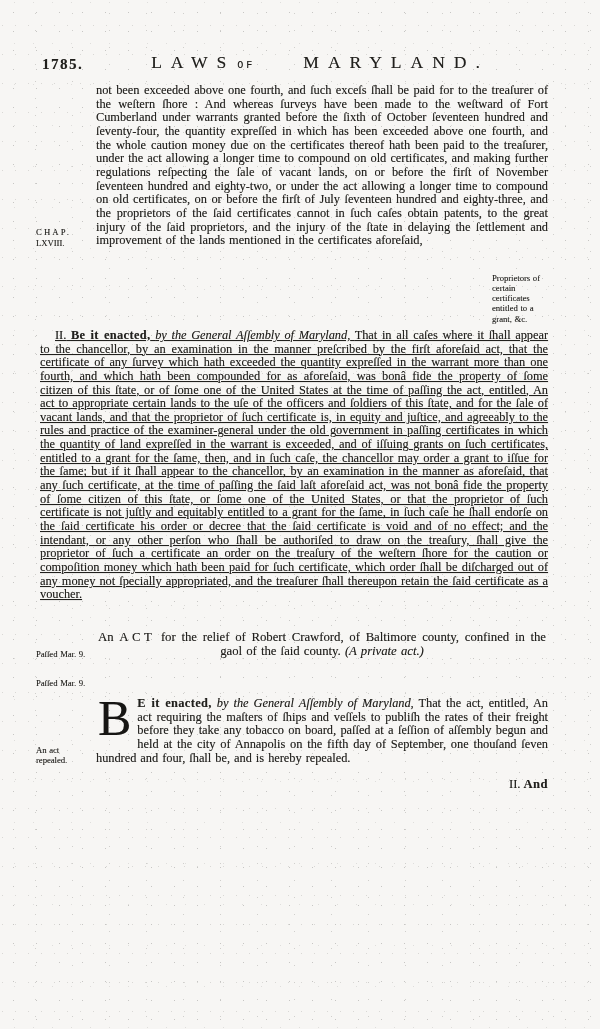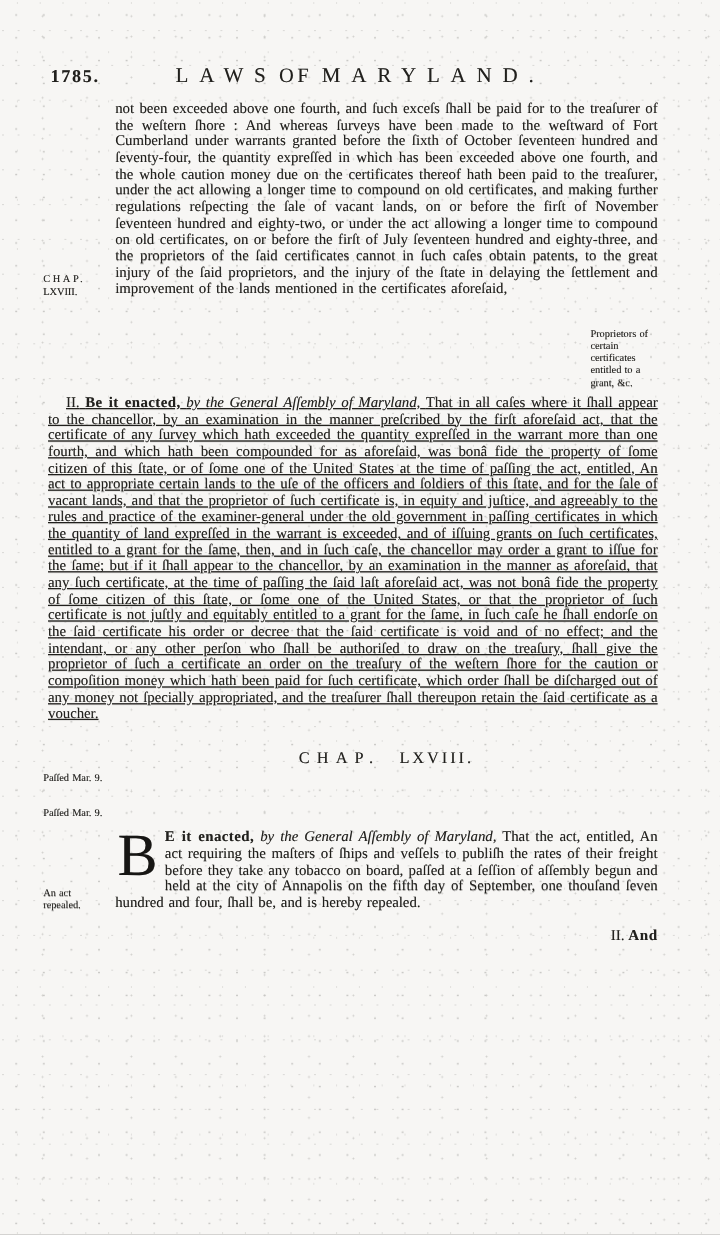--- a/index.html
+++ b/index.html
@@ -28,22 +28,22 @@
     opacity:.75;
     pointer-events:none;
   }
 
   .header { position:absolute; top:52px; left:0; width:100%; }
   .year {
     position:absolute; left:42px; top:4px;
     font-size:15px; font-weight:bold; letter-spacing:1.5px;
   }
   .main-title { text-align:center; font-size:17.5px; white-space:nowrap; }
-  .main-title .big { letter-spacing:9px; }
-  .main-title .of  { font-size:17px; letter-spacing:3px; margin:0 8px 0 2px; }
+  .main-title .big { letter-spacing:9px;margin-left:40px; }
+  .main-title .of  { font-size:10px; letter-spacing:3px; margin:0 8px 0 2px;font-family:Liberation Mono, monospace; }
 
   .content { position:absolute; top:84px; left:36px; width:512px; }
 
   .row { display:flex; align-items:flex-end; }
   .mnote {
     flex:0 0 56px; width:56px;
     font-size:8.6px; line-height:10.2px;
     padding-top:1px;
     word-spacing:0.5px;
   }
@@ -129,29 +129,32 @@
           <span>II.</span>
           <span class="blackletter">Be it enacted,</span>
           <span class="it">by the General Aſſembly of Maryland,</span>
           <span>That in all caſes where it ſhall appear to the chancellor, by an examination in the manner preſcribed by the firſt aforeſaid act, that the certificate of any ſurvey which hath exceeded the quantity expreſſed in the warrant more than one fourth, and which hath been compounded for as aforeſaid, was bonâ fide the property of ſome citizen of this ſtate, or of ſome one of the United States at the time of paſſing the act, entitled, An act to appropriate certain lands to the uſe of the officers and ſoldiers of this ſtate, and for the ſale of vacant lands, and that the proprietor of ſuch certificate is, in equity and juſtice, and agreeably to the rules and practice of the examiner-general under the old government in paſſing certificates in which the quantity of land expreſſed in the warrant is exceeded, and of iſſuing grants on ſuch certificates, entitled to a grant for the ſame, then, and in ſuch caſe, the chancellor may order a grant to iſſue for the ſame; but if it ſhall appear to the chancellor, by an examination in the manner as aforeſaid, that any ſuch certificate, at the time of paſſing the ſaid laſt aforeſaid act, was not bonâ fide the property of ſome citizen of this ſtate, or ſome one of the United States, or that the proprietor of ſuch certificate is not juſtly and equitably entitled to a grant for the ſame, in ſuch caſe he ſhall endorſe on the ſaid certificate his order or decree that the ſaid certificate is void and of no effect; and the intendant, or any other perſon who ſhall be authoriſed to draw on the treaſury, ſhall give the proprietor of ſuch a certificate an order on the treaſury of the weſtern ſhore for the caution or compoſition money which hath been paid for ſuch certificate, which order ſhall be diſcharged out of any money not ſpecially appropriated, and the treaſurer ſhall thereupon retain the ſaid certificate as a voucher.</span>
         </p>
       </div>
     </div>
 
     <div class="row mt-chap68">
       <aside class="mnote"></aside>
-      <div class="bodycol">
-        <p class="chap-heading">
-          <span class="chapword">CHAP.</span><span class="chapnum">LXVIII.</span>
-        </p>
-      </div>
     </div>
 
     <div class="row mt-act68">
       <aside class="mnote">Paſſed Mar. 9.</aside>
+      <div class="bodycol">
+        <p class="act-title act-68">
+          <span>An</span>
+          <span class="actword">ACT</span>
+          <span>for the relief of Robert Crawford, of Baltimore county, confined in the gaol of the ſaid county.</span>
+          <span class="it">(A private act.)</span>
+        </p>
+      </div>
     </div>
 
     <div class="row mt-chap69">
       <aside class="mnote"></aside>
     </div>
 
     <div class="row mt-act69">
       <aside class="mnote">Paſſed Mar. 9.</aside>
     </div>
 

